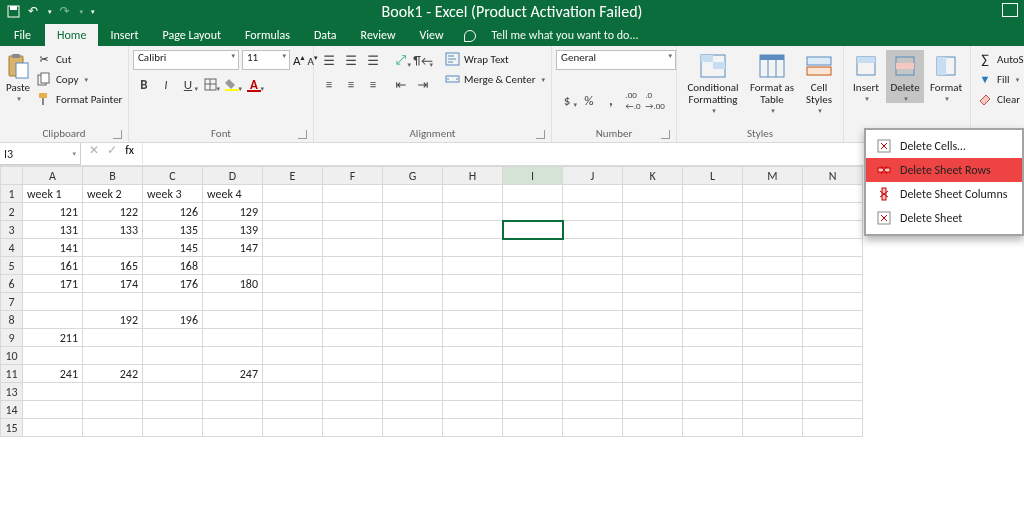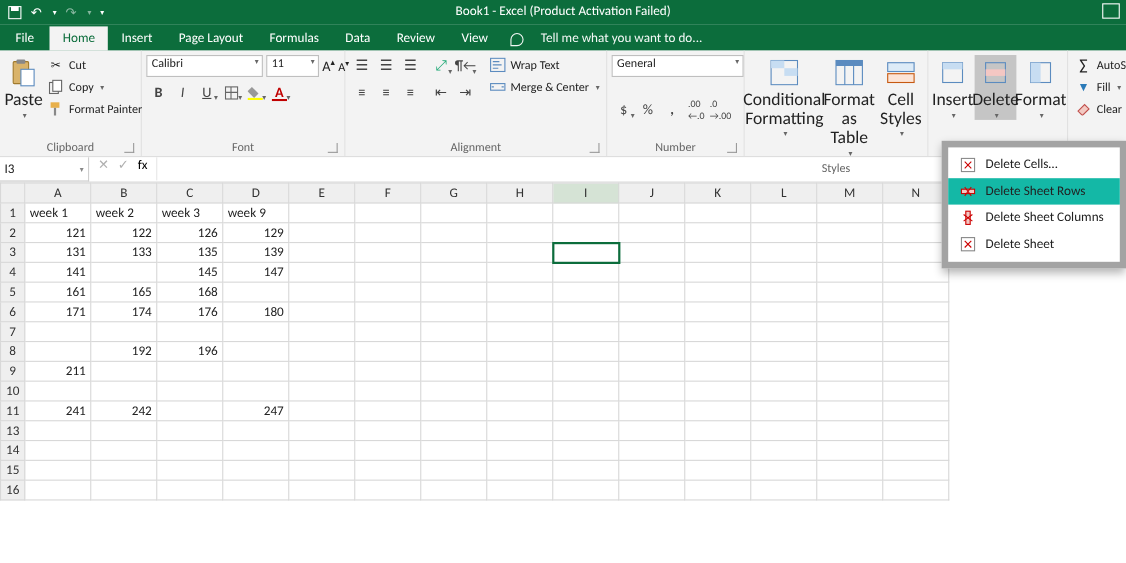--- a/index.html
+++ b/index.html
@@ -1,34 +1,34 @@
 <!DOCTYPE html>
 <html><head>
 <meta charset="utf-8">
 <style>
   html,body{margin:0;padding:0;font-family:"Segoe UI",Calibri,Arial,sans-serif;font-size:12px;color:#222;background:#fff;width:1024px;height:512px;overflow:hidden}
   .titlebar{background:#0c6d3c;height:22px;color:#fff;display:flex;align-items:center;position:relative}
   .qat{display:flex;align-items:center;gap:6px;padding:0 6px}
   .qat .ico{width:14px;height:14px;display:inline-flex;align-items:center;justify-content:center;font-size:12px;color:#fff}
-  .title-center{position:absolute;left:0;right:0;text-align:center;font-size:12px;pointer-events:none}
+  .title-center{position:absolute;left:0;right:0;text-align:center;font-size:16px;pointer-events:none}
   .win-max{position:absolute;right:6px;top:3px;width:14px;height:12px;border:1px solid #fff}
   .tabs{background:#0c6d3c;height:24px;display:flex;align-items:flex-end;color:#fff;font-size:12px}
   .tab{padding:4px 12px;cursor:pointer}
   .tab.file{padding-left:14px;padding-right:14px}
   .tab.active{background:#f3f3f3;color:#0c6d3c}
   .tellme{display:flex;align-items:flex-end;gap:16px;opacity:.95;padding:4px 8px}
   .bulb{width:10px;height:10px;border:1px solid #fff;border-radius:50% 50% 50% 0;display:inline-block}
   .ribbon{background:#f3f3f3;border-bottom:1px solid #d9d9d9;height:96px;display:flex}
   .group{border-right:1px solid #e1e1e1;display:flex;flex-direction:column;justify-content:space-between;padding:2px 4px 0 4px}
   .group-body{display:flex;gap:2px;align-items:flex-start;padding-top:2px}
   .group-label{text-align:center;font-size:11px;color:#666;padding:2px 0;position:relative}
   .launcher{position:absolute;right:2px;bottom:3px;width:8px;height:8px;border:1px solid #9a9a9a;border-top:none;border-left:none}
   .bigbtn{display:flex;flex-direction:column;align-items:center;width:44px;padding-top:2px;cursor:pointer}
   .bigbtn .bigico{width:28px;height:28px;display:flex;align-items:center;justify-content:center}
-  .bigbtn .lbl{font-size:16px;text-align:center;line-height:1.1;margin-top:2px}
+  .bigbtn .lbl{font-size:11px;text-align:center;line-height:1.1;margin-top:2px}
   .stack{display:flex;flex-direction:column;gap:2px}
   .rowbtn{display:flex;align-items:center;gap:4px;font-size:11px;padding:1px 2px;cursor:pointer;white-space:nowrap}
   .ico16{width:16px;height:16px;display:inline-flex;align-items:center;justify-content:center}
   .dd{font-size:7px;color:#666;margin-left:2px}
   .combo{height:18px;border:1px solid #bfbfbf;background:#fff;font-size:11px;display:flex;padding:0 14px 0 4px;position:relative}
   .combo .arrw{position:absolute;right:3px;font-size:7px;color:#666}
   .iconrow{display:flex;gap:0}
   .iconrow .ribico{width:22px;height:20px;display:flex;align-items:center;justify-content:center;cursor:pointer;font-size:13px;color:#444;position:relative}
   .iconrow .ribico .dd{position:absolute;right:1px;bottom:1px}
   .sel-highlight{background:#c5c5c5}
@@ -42,23 +42,23 @@
   .sheet th,.sheet td{border:1px solid #d8d8d8;font-weight:normal;height:18px;box-sizing:border-box;padding:0 4px;font-size:12px}
   .sheet thead th{background:#efefef;text-align:center;color:#333}
   .sheet tbody th{background:#efefef;text-align:center;width:22px;color:#333}
   .corner{background:#efefef;width:22px}
   .colw{width:60px}
   .val{text-align:right}
   .hdrcell{text-align:left}
   .row-sel th{background:#0c6d3c;color:#fff}
   .col-sel{background:#d5e3d5!important}
   .active-cell{outline:2px solid #0c6d3c;outline-offset:-1px}
-  .dropdown{position:absolute;top:128px;right:0;width:156px;background:#fff;border:6px solid #a3a3a3;box-shadow:0 4px 8px rgba(0,0,0,.3);padding:4px 0;font-size:12px;z-index:50}
+  .dropdown{position:absolute;top:128px;right:0;width:156px;background:#fff;border:2px solid #a3a3a3;box-shadow:0 4px 8px rgba(0,0,0,.3);padding:4px 0;font-size:12px;z-index:50}
   .dropdown .item{display:flex;align-items:center;gap:8px;padding:4px 10px;cursor:pointer;white-space:nowrap}
-  .dropdown .item.hover{background:#14b8a6}
+  .dropdown .item.hover{background:#ef4444}
   .dropdown .dico{width:16px;height:16px;display:inline-flex;align-items:center;justify-content:center;font-size:12px}
   
   svg{display:block}
   .u{text-decoration:underline}
 </style>
 </head>
 <body>
 
 <div class="titlebar">
   <div class="qat">
@@ -426,21 +426,21 @@
           <th class="colw">M</th>
           <th class="colw">N</th>
         </tr>
       </thead>
       <tbody>
         <tr>
           <th>1</th>
           <td class="hdrcell">week 1</td>
           <td class="hdrcell">week 2</td>
           <td class="hdrcell">week 3</td>
-          <td class="hdrcell">week 9</td>
+          <td class="hdrcell">week 4</td>
           <td></td>
           <td></td>
           <td></td>
           <td></td>
           <td></td>
           <td></td>
           <td></td>
           <td></td>
           <td></td>
           <td></td>
@@ -659,32 +659,15 @@
           <td></td>
           <td></td>
           <td></td>
           <td></td>
           <td></td>
           <td></td>
           <td></td>
           <td></td>
           <td></td>
         </tr>
-        <tr>
-          <th>16</th>
-          <td></td>
-          <td></td>
-          <td></td>
-          <td></td>
-          <td></td>
-          <td></td>
-          <td></td>
-          <td></td>
-          <td></td>
-          <td></td>
-          <td></td>
-          <td></td>
-          <td></td>
-          <td></td>
-        </tr>
       </tbody>
     </table>
 </div>
 
 </body></html>

